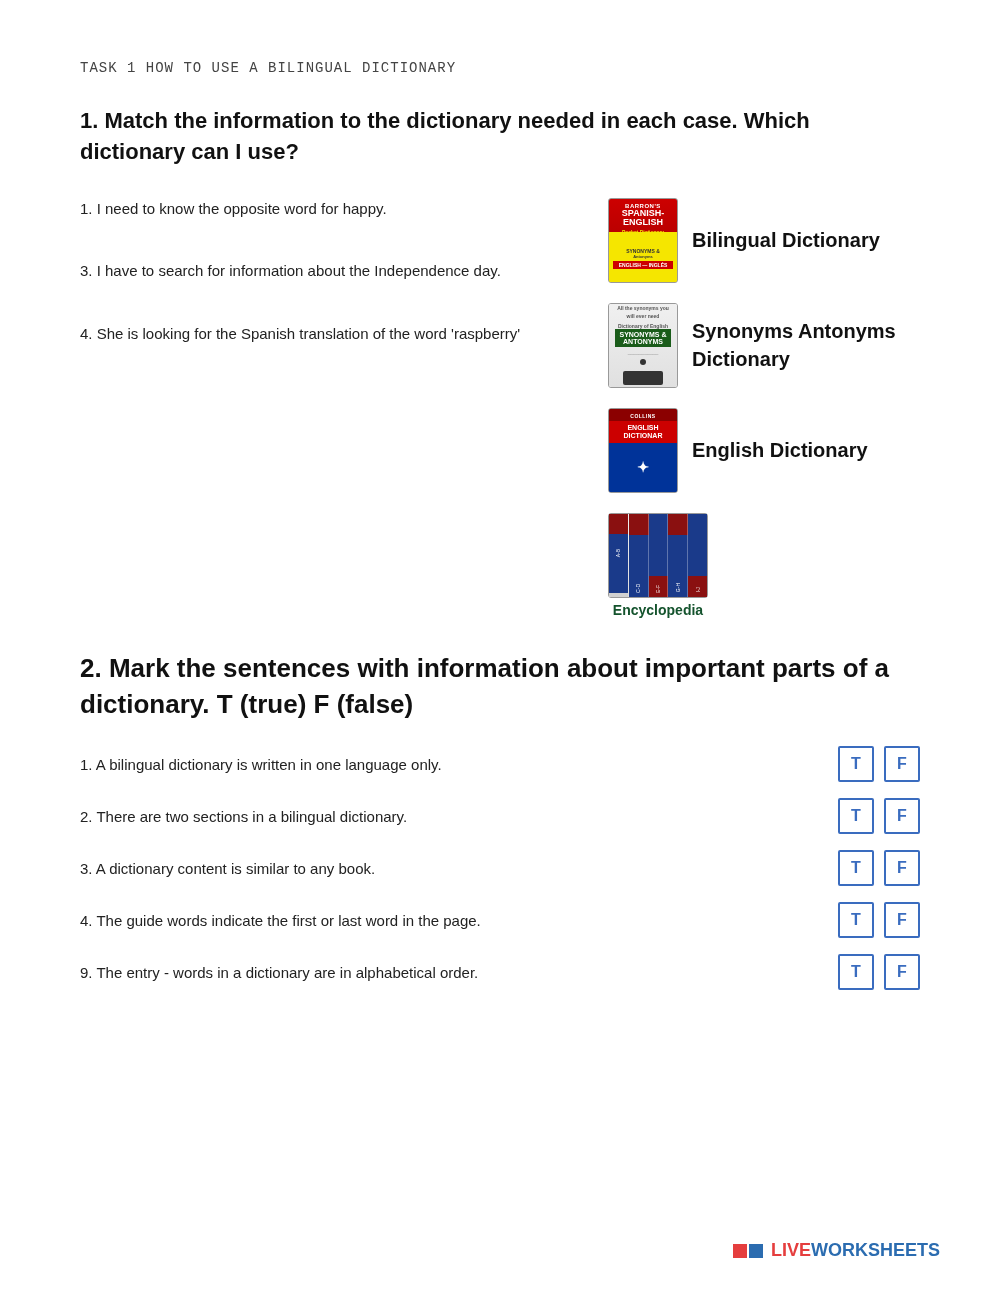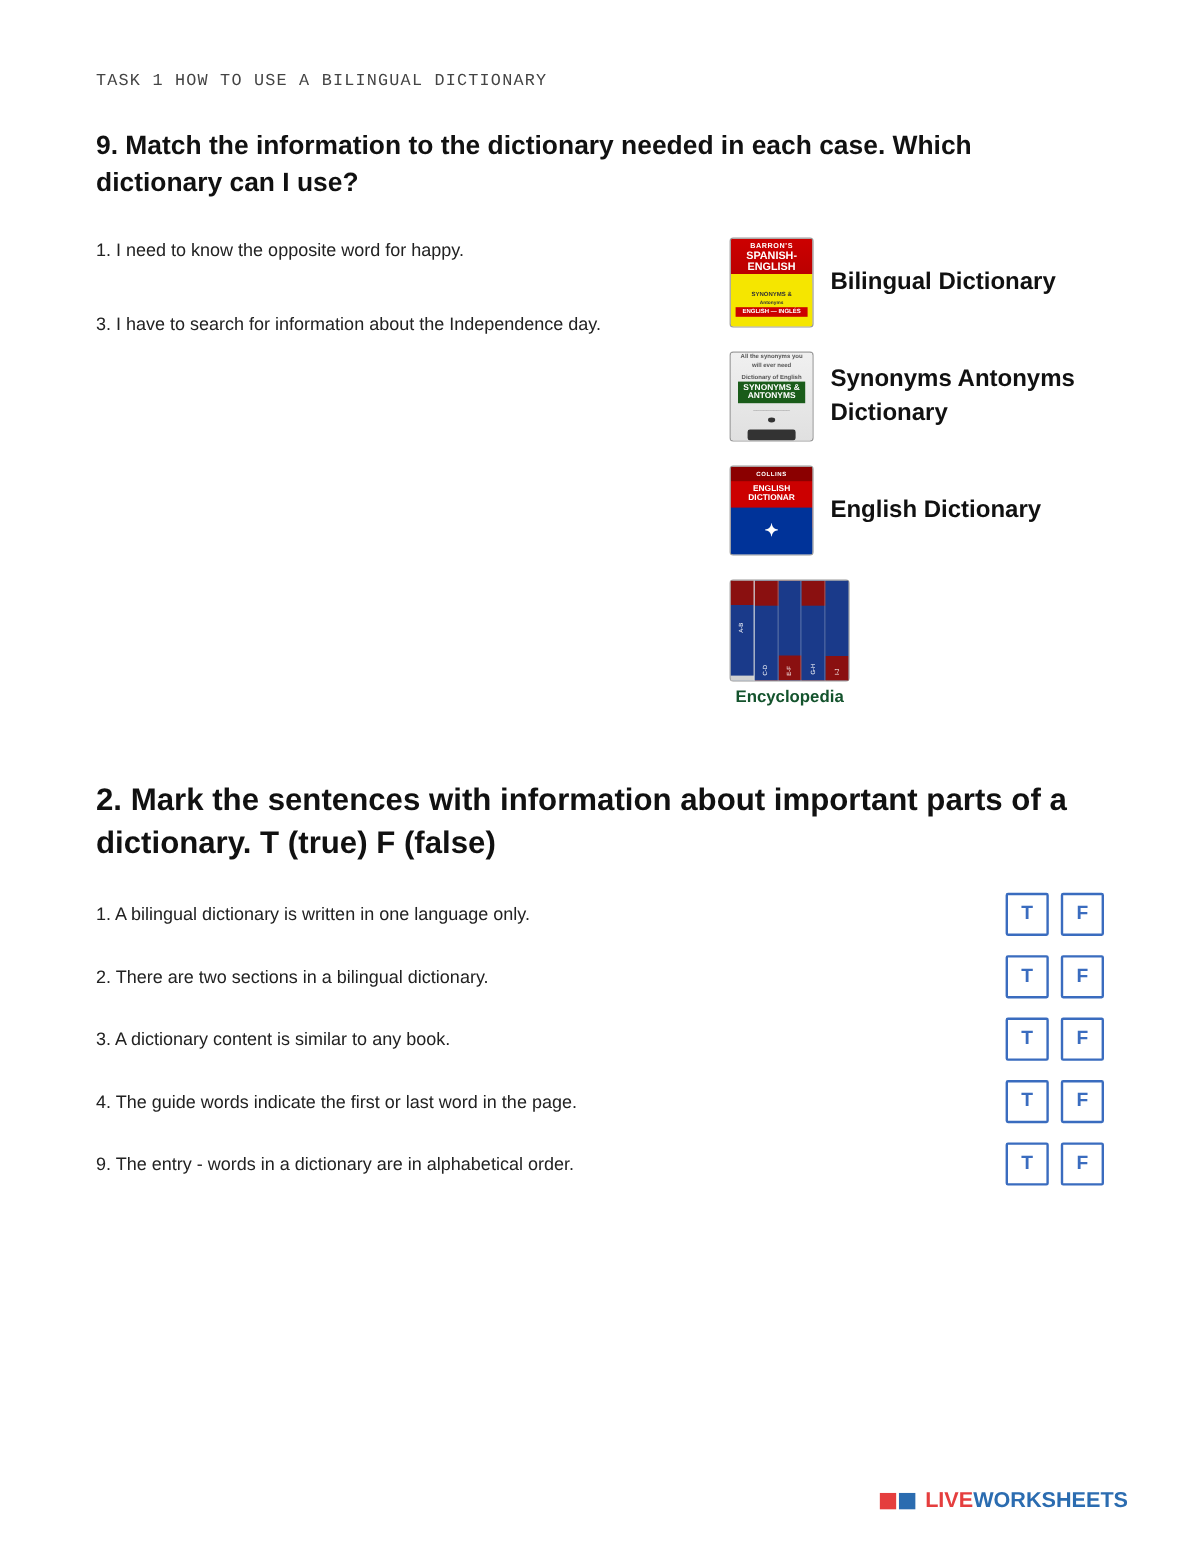--- a/index.html
+++ b/index.html
@@ -27,21 +27,21 @@
       font-weight: bold;
       line-height: 1.4;
       margin-bottom: 30px;
       color: #111;
     }
 
     
     .task1-container {
       display: flex;
       gap: 60px;
-      margin-bottom: 60px;
+      margin-bottom: 32px;
     }
 
     .task1-questions {
       flex: 1.2;
     }
 
     .task1-questions .question-item {
       margin-bottom: 40px;
       font-size: 15px;
       line-height: 1.5;
@@ -55,21 +55,21 @@
     }
 
     .dict-row {
       display: flex;
       align-items: center;
       gap: 14px;
     }
 
     .dict-image {
       width: 70px;
-      height: 75px;
+      height: 85px;
       border-radius: 3px;
       display: flex;
       align-items: center;
       justify-content: center;
       font-size: 8px;
       font-weight: bold;
       text-align: center;
       overflow: hidden;
       position: relative;
       flex-shrink: 0;
@@ -303,27 +303,28 @@
       margin-top: 4px;
       text-align: center;
       width: 100%;
     }
   </style>
 </head>
 <body>
 
 <div class="page-title">TASK 1 HOW TO USE A BILINGUAL DICTIONARY</div>
 
-<div class="section-heading">9. Match the information to the dictionary needed in each case. Which dictionary can I use?</div>
+<div class="section-heading">1. Match the information to the dictionary needed in each case. Which dictionary can I use?</div>
 
 <div class="task1-container">
 
   <div class="task1-questions">
     <div class="question-item">1. I need to know the opposite word for happy.</div>
     <div class="question-item">3. I have to search for information about the Independence day.</div>
+    <div class="question-item">4. She is looking for the Spanish translation of the word 'raspberry'</div>
   </div>
 
   <div class="task1-dictionaries">
 
     <div class="dict-row">
       <div class="dict-image dict-bilingual">
         <div class="dict-bilingual-inner">
           <div class="top-text">BARRON'S</div>
           <div class="lang-text">SPANISH-<br>ENGLISH</div>
           <div style="font-size:5px;color:#f5e600;margin:1px 0;">Pocket Dictionary</div>

